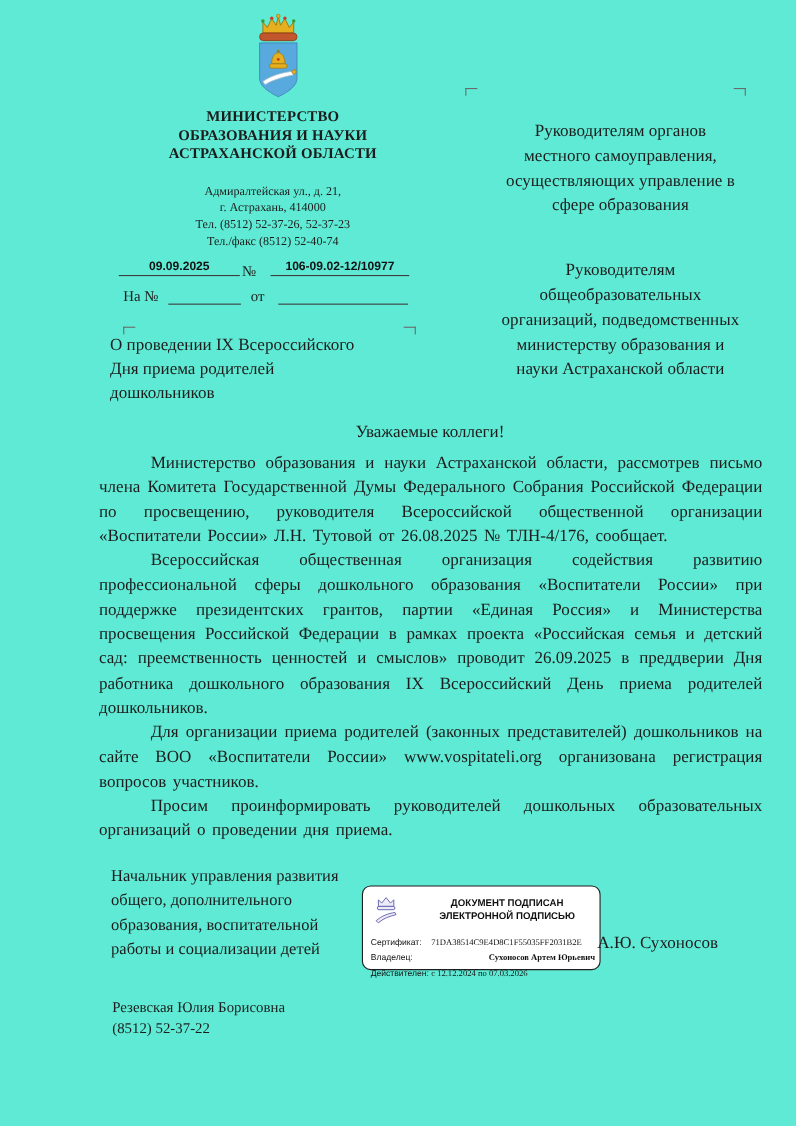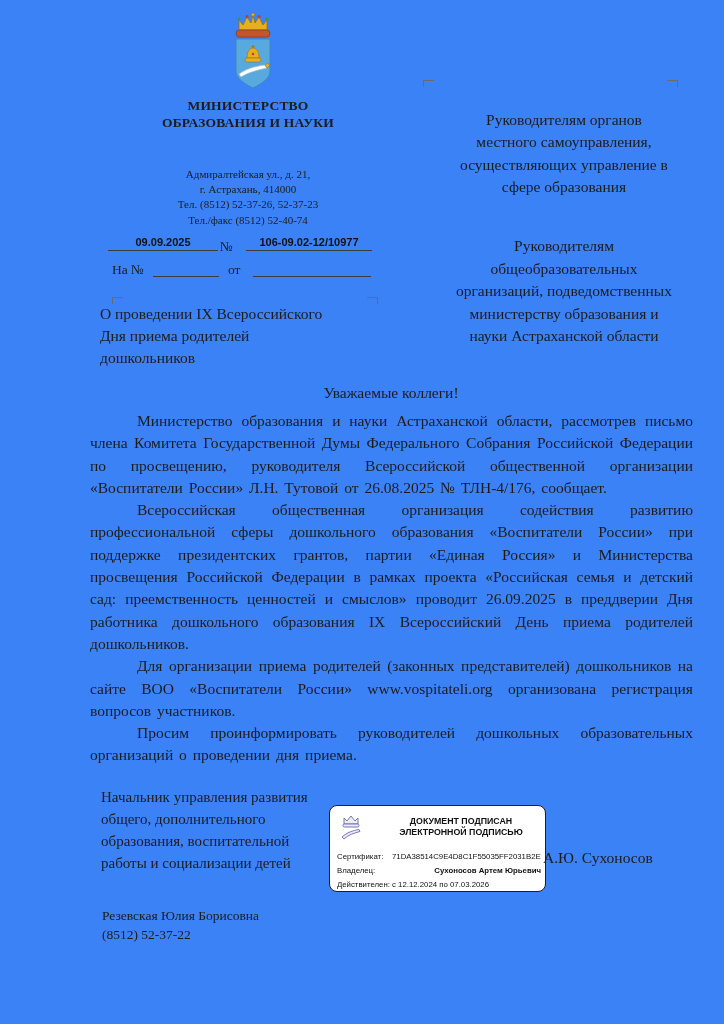--- a/index.html
+++ b/index.html
@@ -1,18 +1,18 @@
 <!DOCTYPE html>
 <html><head>
 <meta charset="utf-8">
 <style>
   * { margin:0; padding:0; box-sizing:border-box; }
   html,body { background:#ffffff; }
   .page {
-    position:relative; width:724px; height:1024px; background:#3b82f6;
+    position:relative; width:724px; height:1024px; background:#5eead4;
     font-family:"Liberation Serif","DejaVu Serif",serif; color:#1c1c1c;
     overflow:hidden;
   }
   .abs { position:absolute; }
 
   
   .emblem { left:227px; top:12px; width:52px; height:82px; }
   .ministry {
     left:95px; top:97px; width:306px; text-align:center;
     font-weight:bold; font-size:13.5px; line-height:17px; letter-spacing:.2px;
@@ -59,32 +59,32 @@
 
   
   .sig-title {
     left:101px; top:786px; width:262px; font-size:15px; line-height:22px;
     white-space:pre-line; z-index:3;
   }
   .sig-name { left:543px; top:849px; font-size:15.5px; z-index:3; }
 
   
   .stamp {
-    left:329px; top:805px; width:217px; height:87px; background:#ffffff;
+    left:329px; top:805px; width:217px; height:77px; background:#ffffff;
     border:1.6px solid #1f1f1f; border-radius:8px; z-index:2;
     font-family:"Liberation Sans","DejaVu Sans",sans-serif;
   }
   .stamp-emblem { left:8px; top:6px; width:26px; height:34px; }
   .stamp-title {
     left:52px; top:10px; width:158px; text-align:center;
     font-size:8.8px; font-weight:bold; line-height:10.8px; white-space:pre-line; color:#111;
   }
   .stamp-row { left:7px; font-size:7.8px; color:#111; width:204px; display:flex; }
   .stamp-row .lbl { width:55px; flex:none; }
-  .stamp-row .val { flex:1; }
+  .stamp-row .val { flex:1;font-family:Liberation Serif, serif; }
   .stamp-row.owner .val { font-weight:bold;text-align:right; }
 
   
   .footer { left:102px; top:906px; font-size:13.5px; line-height:19px; }
 </style>
 </head>
 <body>
 
 <div class="page">
 
@@ -103,20 +103,21 @@
       <rect x="18" y="46" width="16" height="4" rx="2" fill="#e6af1f" stroke="#9a7208" stroke-width="0.6"></rect>
       <circle cx="26" cy="42" r="1.3" fill="#cc3a22"></circle>
       <path d="M12 62 C19 57 29 54 38 53 L40 56 C30 58 20 61 14 65 Z" fill="#ffffff" stroke="#a9bcc9" stroke-width="0.7"></path>
       <path d="M38 53 L41 51 L42.5 53.5 L40 56 Z" fill="#e6af1f" stroke="#9a7208" stroke-width="0.5"></path>
     </svg>
   </div>
 
   <div class="abs ministry">
     <div>МИНИСТЕРСТВО</div>
     <div>ОБРАЗОВАНИЯ И НАУКИ</div>
+    <div>АСТРАХАНСКОЙ ОБЛАСТИ</div>
   </div>
 
   <div class="abs address">
     <div>Адмиралтейская ул., д. 21,</div>
     <div>г. Астрахань, 414000</div>
     <div>Тел. (8512) 52-37-26, 52-37-23</div>
     <div>Тел./факс (8512) 52-40-74</div>
   </div>
 
   <div class="abs req-value" style="left:108px; top:236px; width:110px;">09.09.2025</div>

